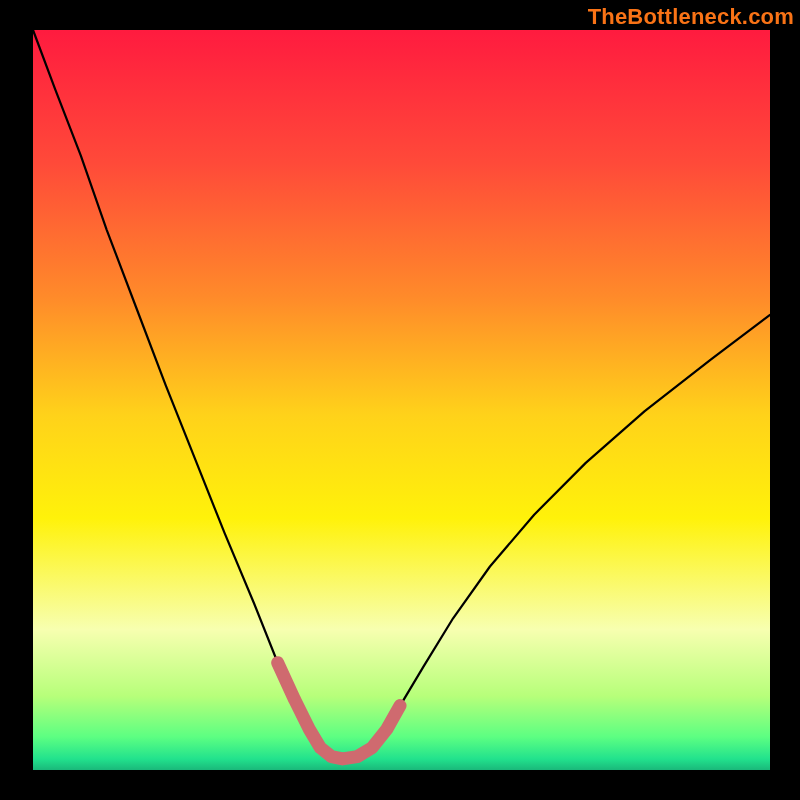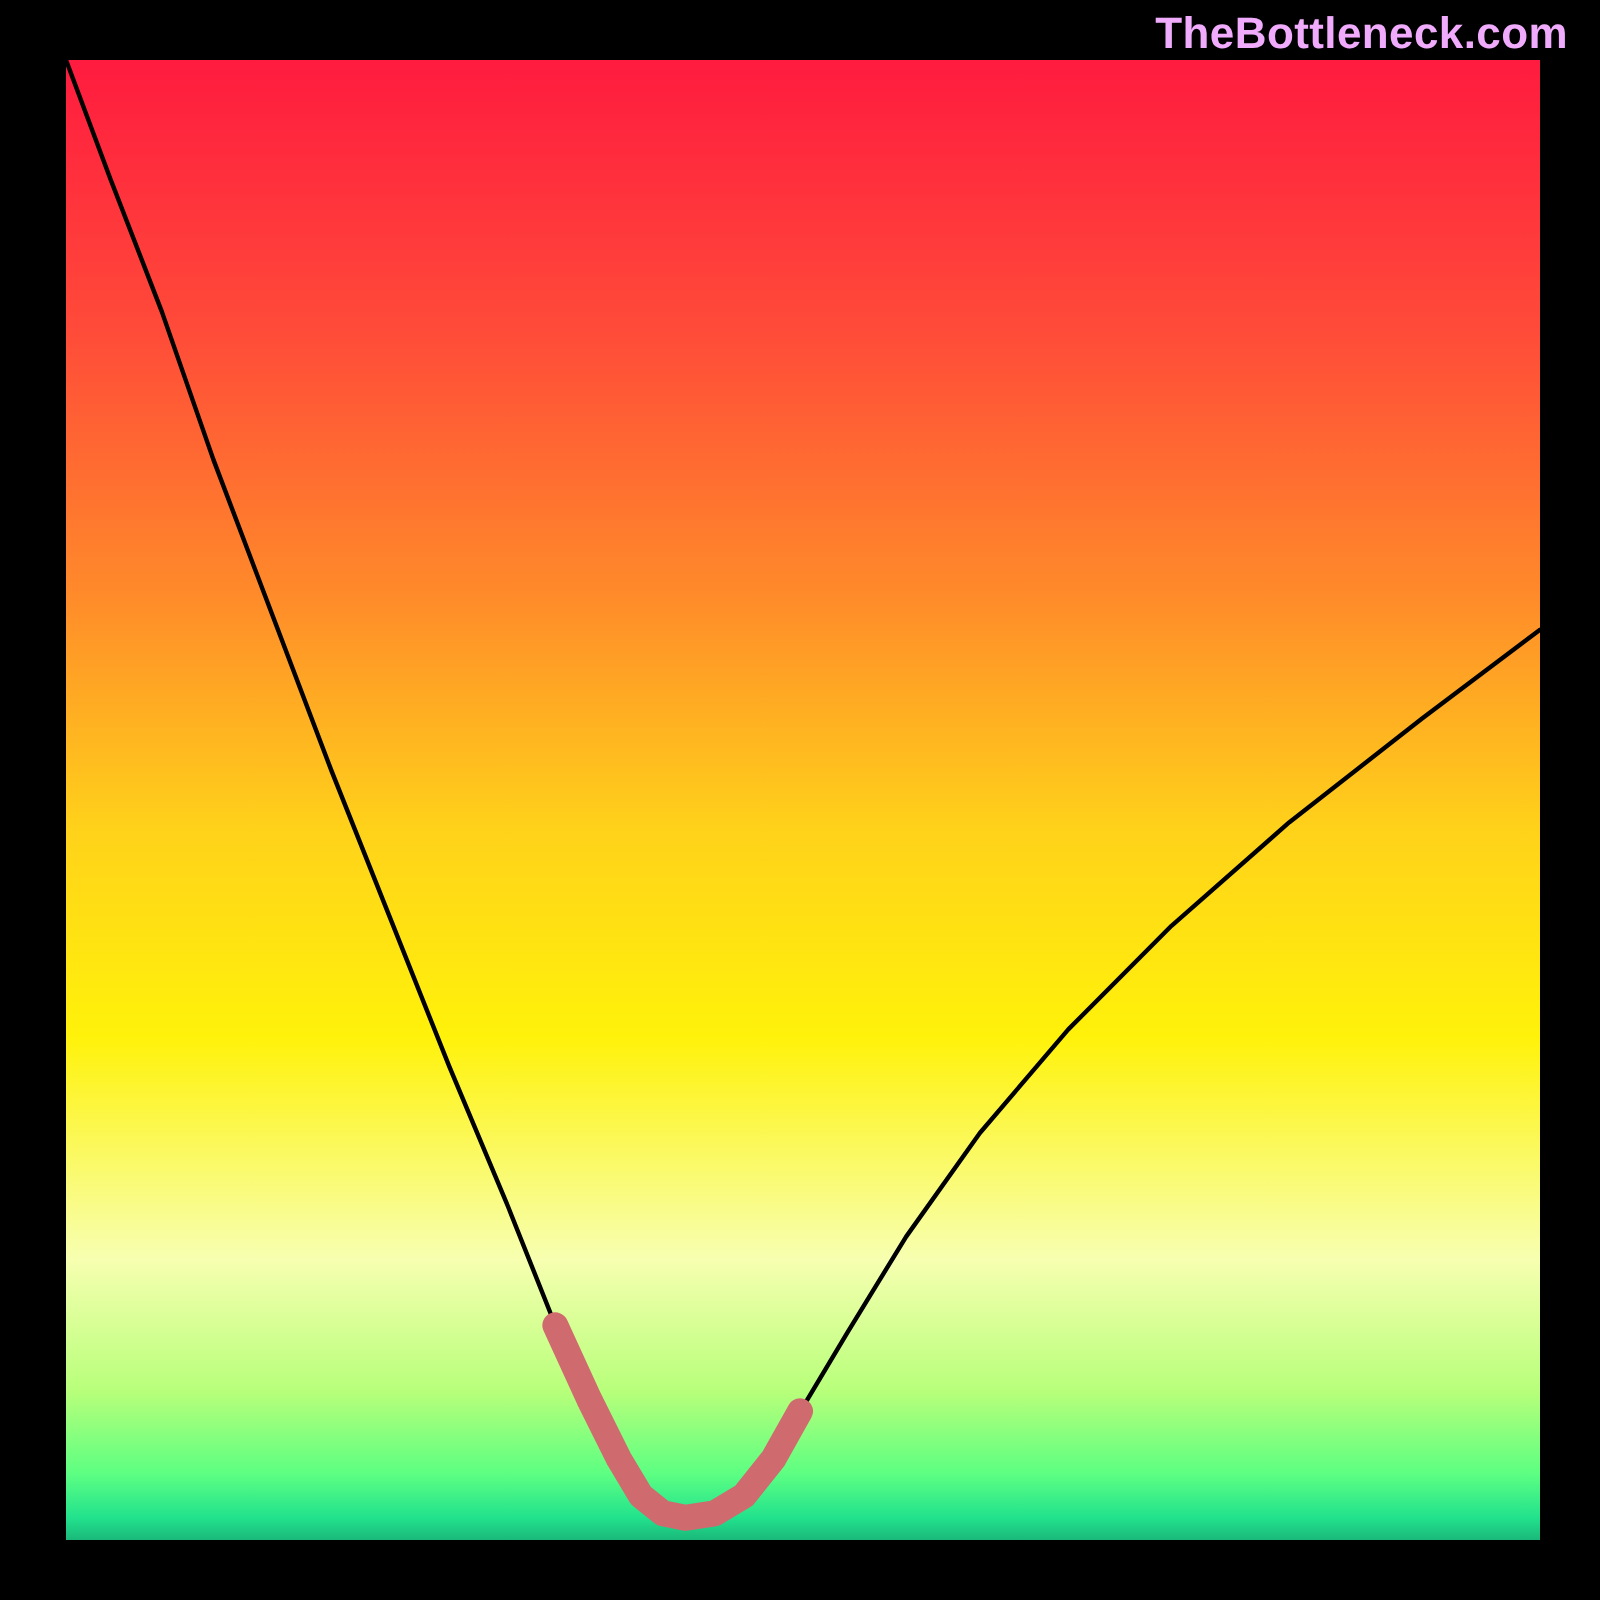--- a/index.html
+++ b/index.html
@@ -13,22 +13,22 @@
   }
   .frame {
     position: relative;
     width: 800px;
     height: 800px;
     background: #000;
   }
   .watermark {
     position: absolute;
     top: 4px;
-    right: 16px;
-    color: #f0abfc;
+    right: 6px;
+    color: #f97316;
     font-size: 22px;
     font-weight: 600;
     letter-spacing: 0.2px;
     z-index: 10;
   }
   svg {
     position: absolute;
     top: 0;
     left: 0;
   }

